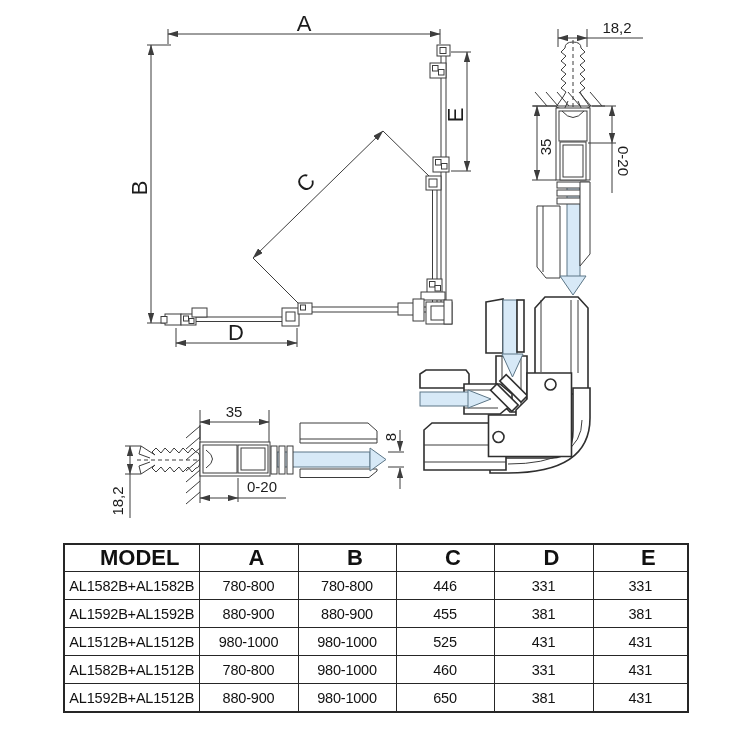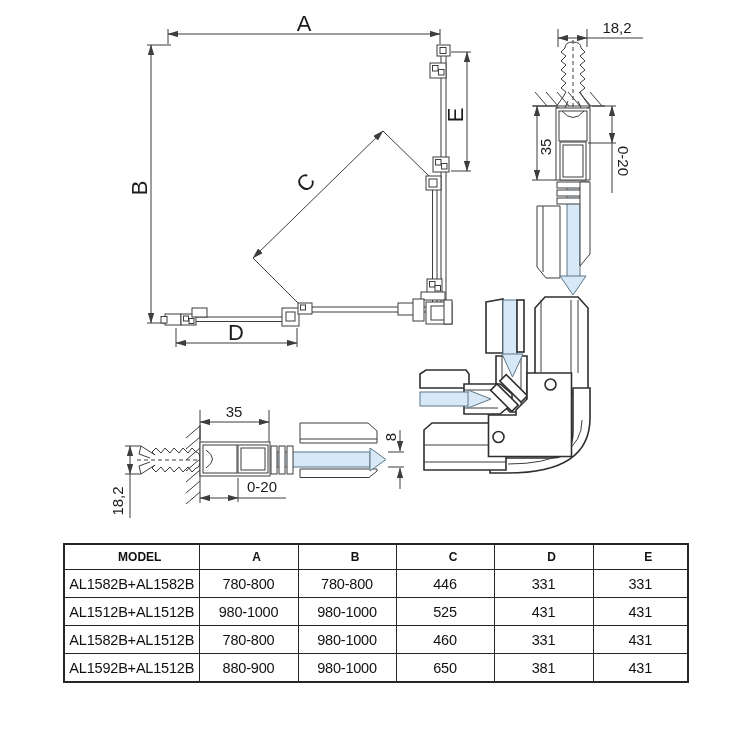--- a/index.html
+++ b/index.html
@@ -15,21 +15,21 @@
   .dim  { stroke:#3d3d3d; stroke-width:1; fill:none; }
   .dash { stroke:#3d3d3d; stroke-width:1; fill:none; stroke-dasharray:4 3; }
   .lbl  { font:300 22px "Liberation Sans",sans-serif; fill:#1c1c1c; }
   .dlbl { font:400 15px "Liberation Sans",sans-serif; fill:#1c1c1c; }
 
   
   .spec-table { position:absolute; left:63px; top:543px; border-collapse:collapse;
                 table-layout:fixed; background:#fff; border:2.5px solid #262626; }
   .spec-table th, .spec-table td { border:1.5px solid #262626; text-align:center;
                 vertical-align:middle; padding:0; color:#111; }
-  .spec-table th { height:24px; font-size:12px; font-weight:600;padding-left:16px; }
+  .spec-table th { height:24px; font-size:22px; font-weight:600;padding-left:16px; }
   .spec-table td { height:27px; font-size:14.5px; font-weight:400; letter-spacing:-0.2px;margin-left:33px; }
 </style>
 </head>
 <body>
 
 <div class="stage">
 
 <svg width="750" height="750" viewBox="0 0 750 750">
   <defs>
     <marker id="arw" viewBox="0 0 10 6" refX="9.5" refY="3" markerWidth="11" markerHeight="6.6" orient="auto-start-reverse">
@@ -303,20 +303,28 @@
     <tbody>
         <tr>
           <td>AL1582B+AL1582B</td>
           <td>780-800</td>
           <td>780-800</td>
           <td>446</td>
           <td>331</td>
           <td>331</td>
         </tr>
         <tr>
+          <td>AL1592B+AL1592B</td>
+          <td>880-900</td>
+          <td>880-900</td>
+          <td>455</td>
+          <td>381</td>
+          <td>381</td>
+        </tr>
+        <tr>
           <td>AL1512B+AL1512B</td>
           <td>980-1000</td>
           <td>980-1000</td>
           <td>525</td>
           <td>431</td>
           <td>431</td>
         </tr>
         <tr>
           <td>AL1582B+AL1512B</td>
           <td>780-800</td>

